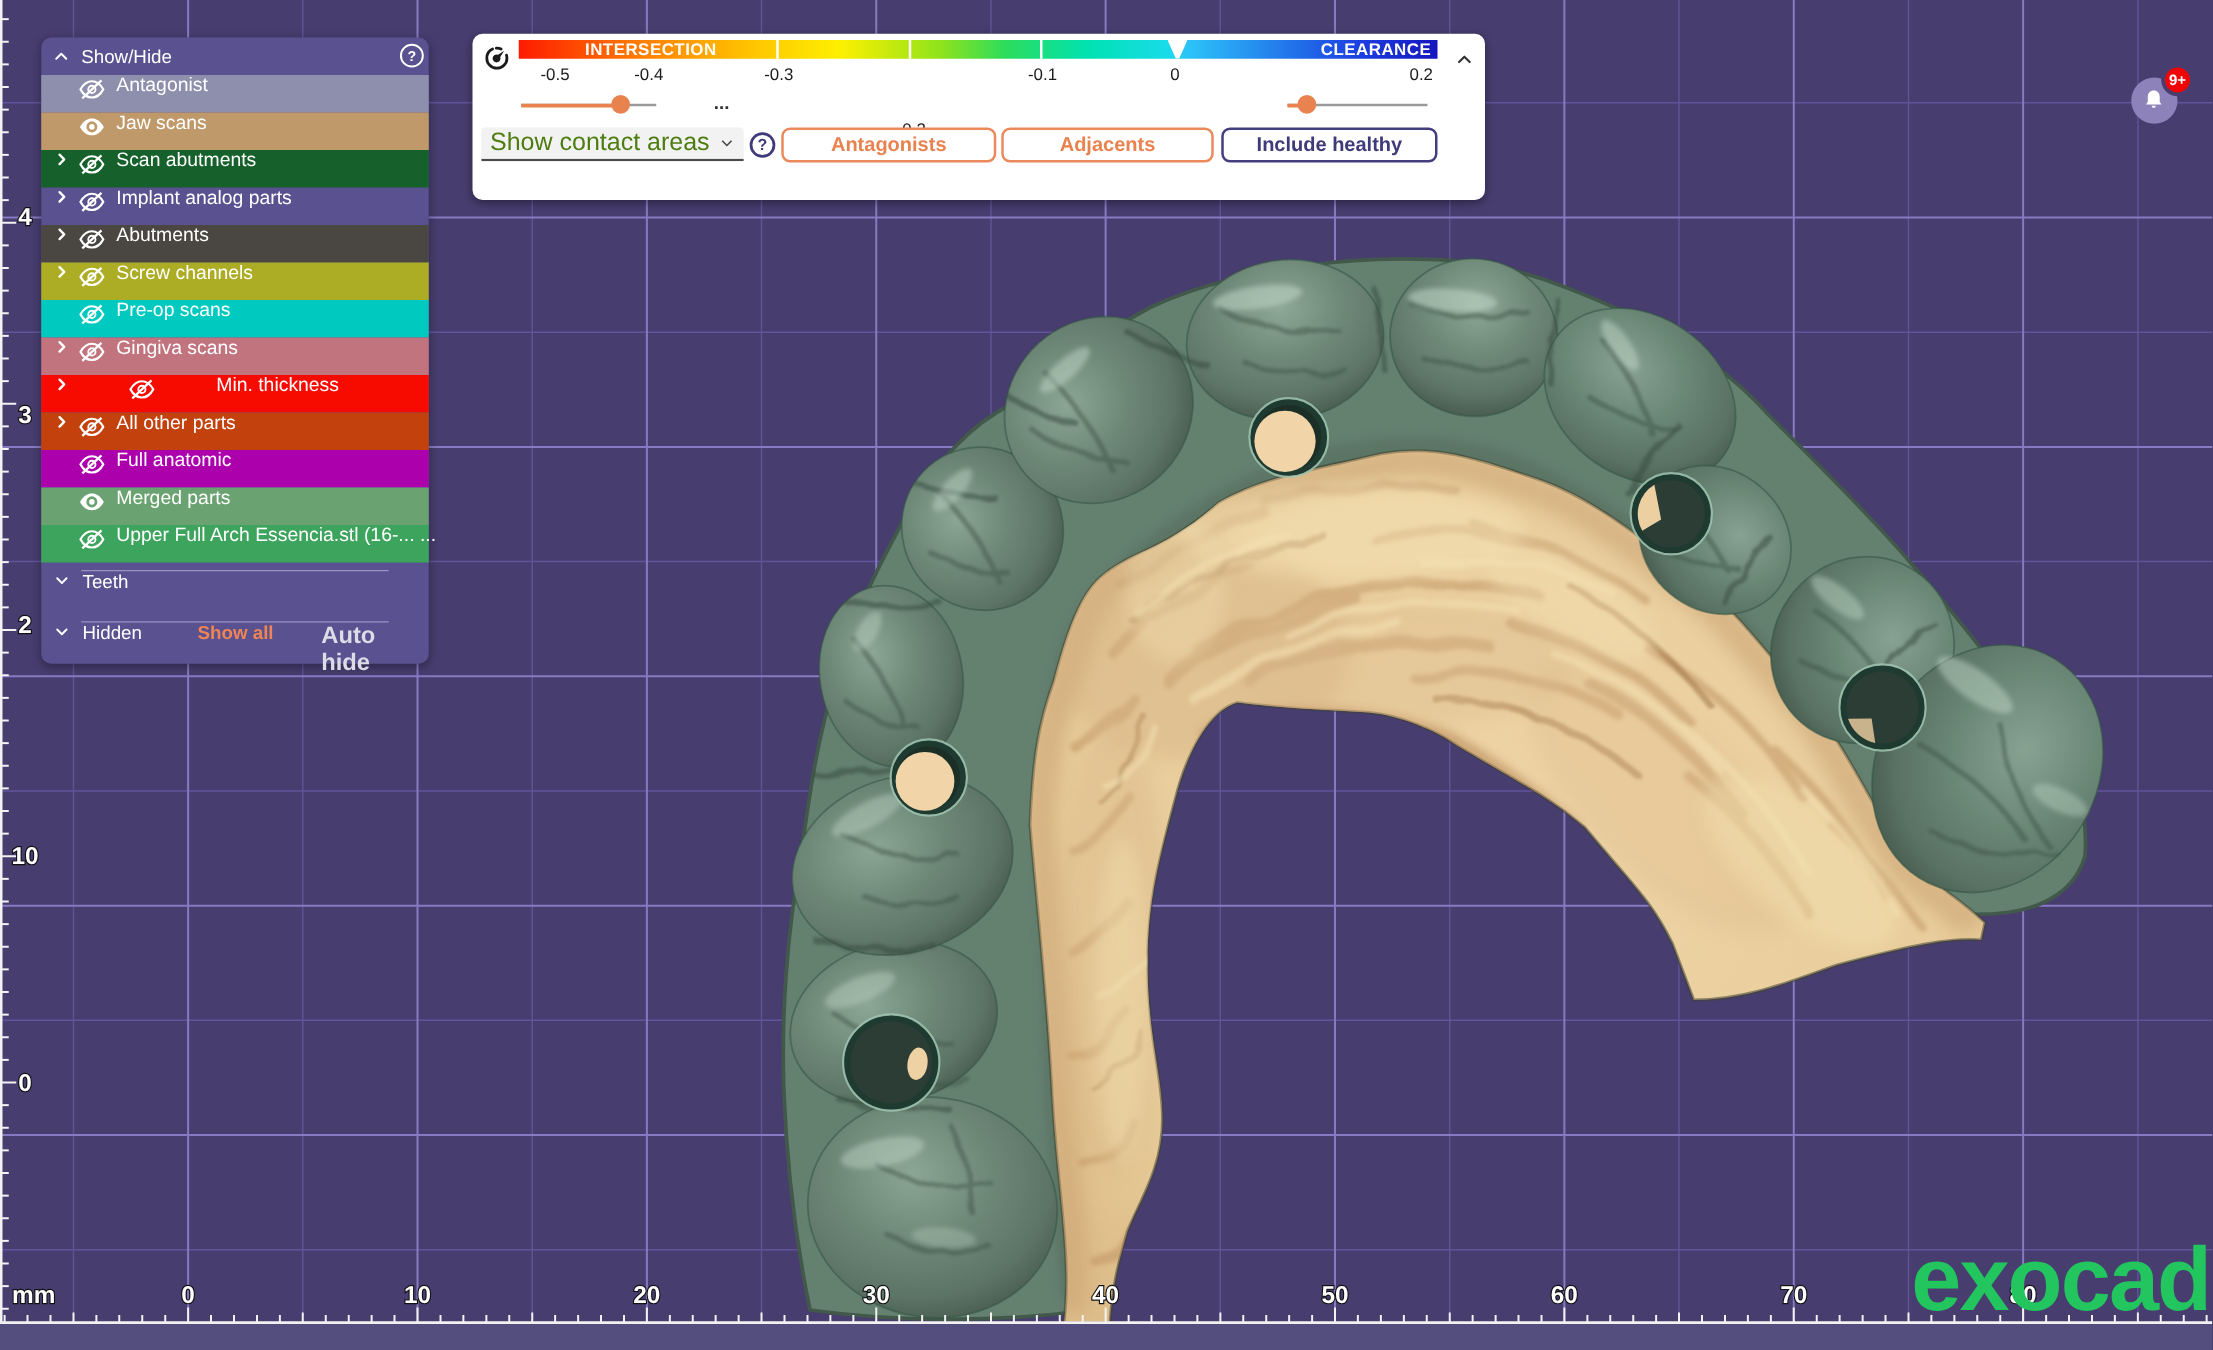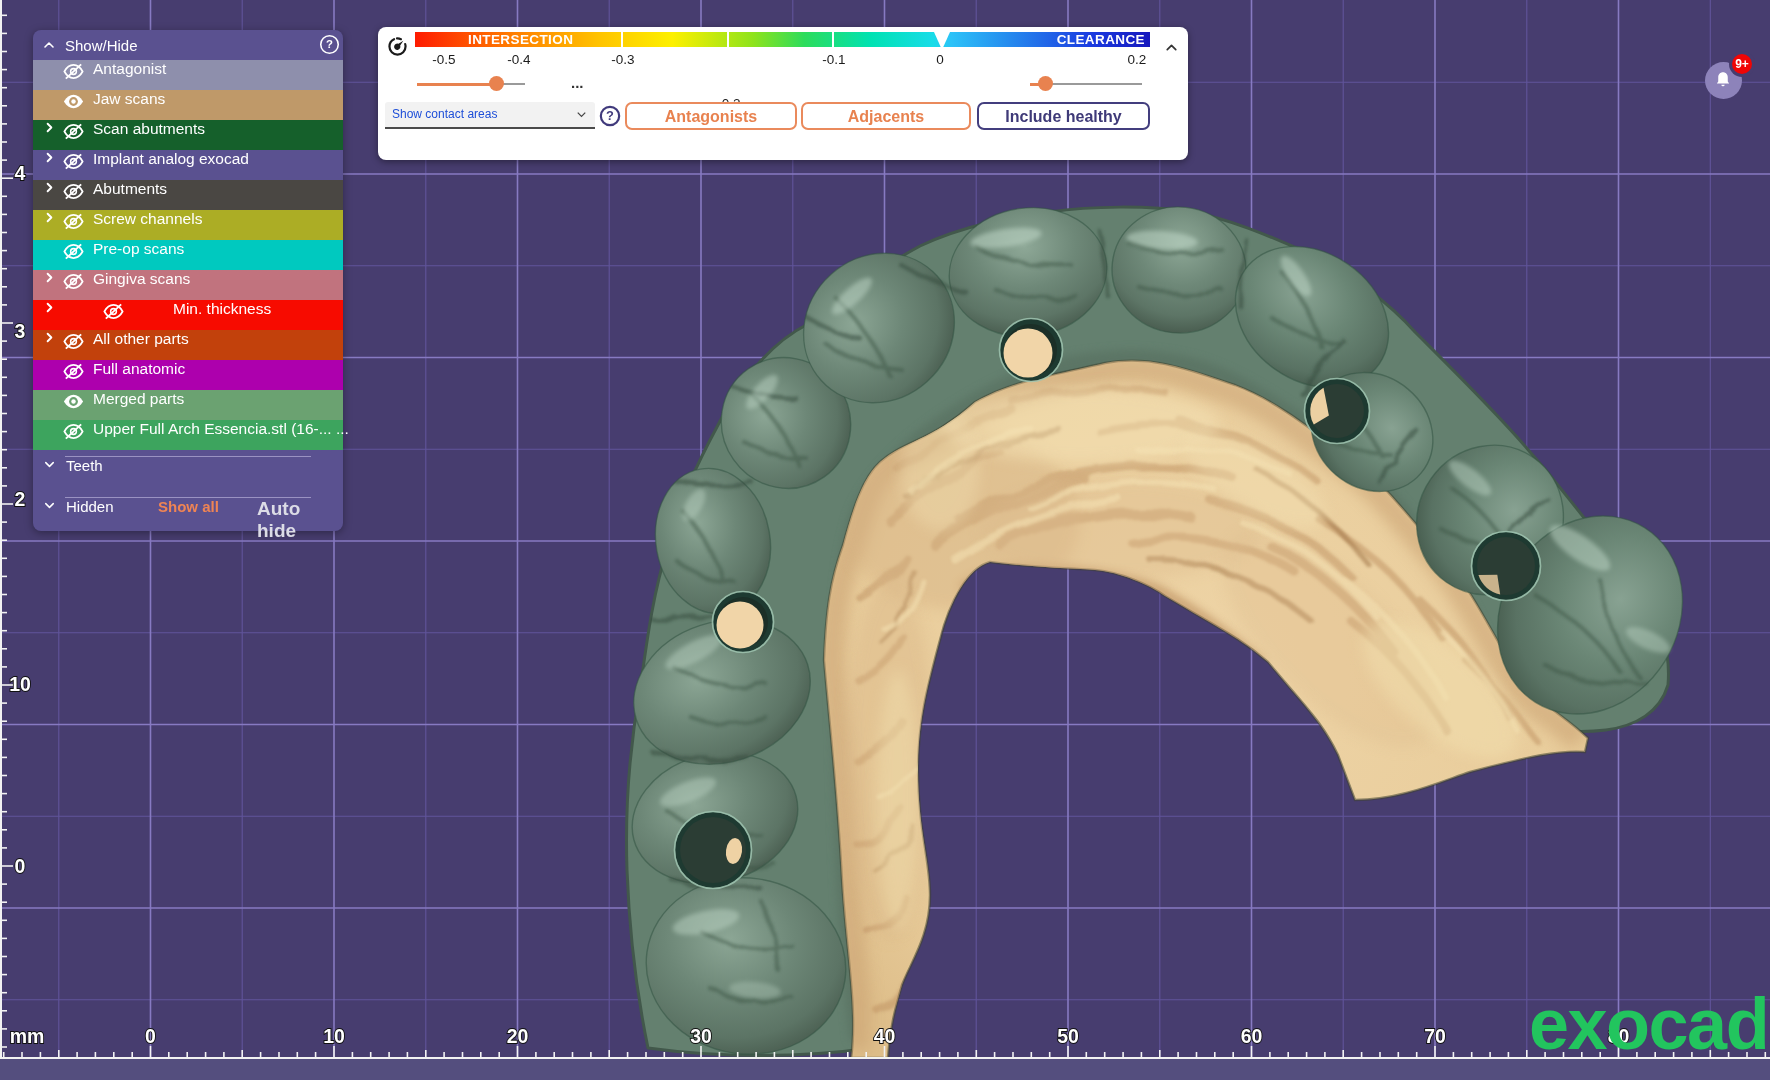--- a/index.html
+++ b/index.html
@@ -26,21 +26,21 @@
 .gbar { position:absolute; left:37px; top:5px; width:735px; height:15px;
  background:linear-gradient(to right,#fe1b01 0%,#ff7c00 13%,#ffc300 25%,#fdf000 35%,#8ee31c 46%,#2cdc5c 53%,#00e2b2 62%,#18dce8 70.5%,#2cc2f8 73%,#1b3be0 92%,#1517bd 100%); }
 .glab { position:absolute; top:0; color:#fff; font-size:13.5px; font-weight:bold; letter-spacing:0.4px; line-height:15px; }
 .gtick { position:absolute; top:0; width:2px; height:15px; background:#fff; }
 .gnotch { position:absolute; left:519px; top:0; width:16px; height:15px; background:#fff; clip-path:polygon(0 0,100% 0,58% 100%,42% 100%); }
 .gnum { position:absolute; top:25px; width:40px; text-align:center; color:#1c1c1c; font-size:13.5px; }
 .strack { position:absolute; top:56px; height:2px; background:#9a9a9a; }
 .sfill { position:absolute; top:55.5px; height:3px; background:#e8824f; }
 .shandle { position:absolute; top:49px; width:15px; height:15px; border-radius:50%; background:#e8824f; }
 .dots { position:absolute; left:193px; top:47px; color:#333; font-weight:bold; font-size:15px; }
-.dd { position:absolute; left:7px; top:75px; width:210px; height:27px; background:#f2f2f2; border:none; border-bottom:2.5px solid #4a4a4a; border-radius:3px 3px 0 0; color:#1d4ed8; font-size:12px; line-height:25px; padding-left:7px; }
+.dd { position:absolute; left:7px; top:75px; width:210px; height:27px; background:#f2f2f2; border:none; border-bottom:2.5px solid #4a4a4a; border-radius:3px 3px 0 0; color:#4d7c0f; font-size:20px; line-height:25px; padding-left:7px; }
 .ddchev { position:absolute; right:6px; top:5px; width:15px; height:15px; }
 .qm2 { position:absolute; left:221px; top:78px; width:22px; height:22px; }
 .btn { position:absolute; top:75px; height:28px; background:#fff; border-radius:7px; text-align:center; font-size:16px; font-weight:bold; line-height:25px; }
 .borange { border:2px solid #ea8a5c; color:#e8824f; }
 .bnavy { border:2px solid #433e7e; color:#3f3a78; }
 .tchev { position:absolute; right:8px; top:12px; width:17px; height:17px; }
 
 .bellwrap { position:absolute; left:1705px; top:62px; }
 .bellcirc { width:37px; height:37px; border-radius:50%; background:#8d83ba; }
 .badge { position:absolute; left:27px; top:-8px; width:20px; height:20px; border-radius:50%; background:#f00505; color:#fff; font-size:12px; font-weight:bold; text-align:center; line-height:20px; box-shadow:0 0 0 3px #473d6f; }
@@ -495,21 +495,21 @@
       </div>
 <div class="prow" style="">
         <svg class="rchev" viewBox="0 0 24 24">
           <path d="M9 6l6 6-6 6" stroke="#fff" stroke-width="3" fill="none" stroke-linecap="round" stroke-linejoin="round"></path>
         </svg>
         <svg class="reye" viewBox="0 0 24 24">
           <path d="M2.5 12C5 7.4 8.2 5.2 12 5.2S19 7.4 21.5 12C19 16.6 15.8 18.8 12 18.8S5 16.6 2.5 12Z" fill="none" stroke="#fff" stroke-width="1.8"></path>
           <circle cx="12" cy="12" r="3" fill="none" stroke="#fff" stroke-width="1.6"></circle>
           <path d="M4 19.5L20 4.5" stroke="#fff" stroke-width="1.9"></path>
         </svg>
-        <span class="rlbl">Implant analog exocad</span>
+        <span class="rlbl">Implant analog parts</span>
       </div>
 <div class="prow" style="background:#4a4743;">
         <svg class="rchev" viewBox="0 0 24 24">
           <path d="M9 6l6 6-6 6" stroke="#fff" stroke-width="3" fill="none" stroke-linecap="round" stroke-linejoin="round"></path>
         </svg>
         <svg class="reye" viewBox="0 0 24 24">
           <path d="M2.5 12C5 7.4 8.2 5.2 12 5.2S19 7.4 21.5 12C19 16.6 15.8 18.8 12 18.8S5 16.6 2.5 12Z" fill="none" stroke="#fff" stroke-width="1.8"></path>
           <circle cx="12" cy="12" r="3" fill="none" stroke="#fff" stroke-width="1.6"></circle>
           <path d="M4 19.5L20 4.5" stroke="#fff" stroke-width="1.9"></path>
         </svg>

